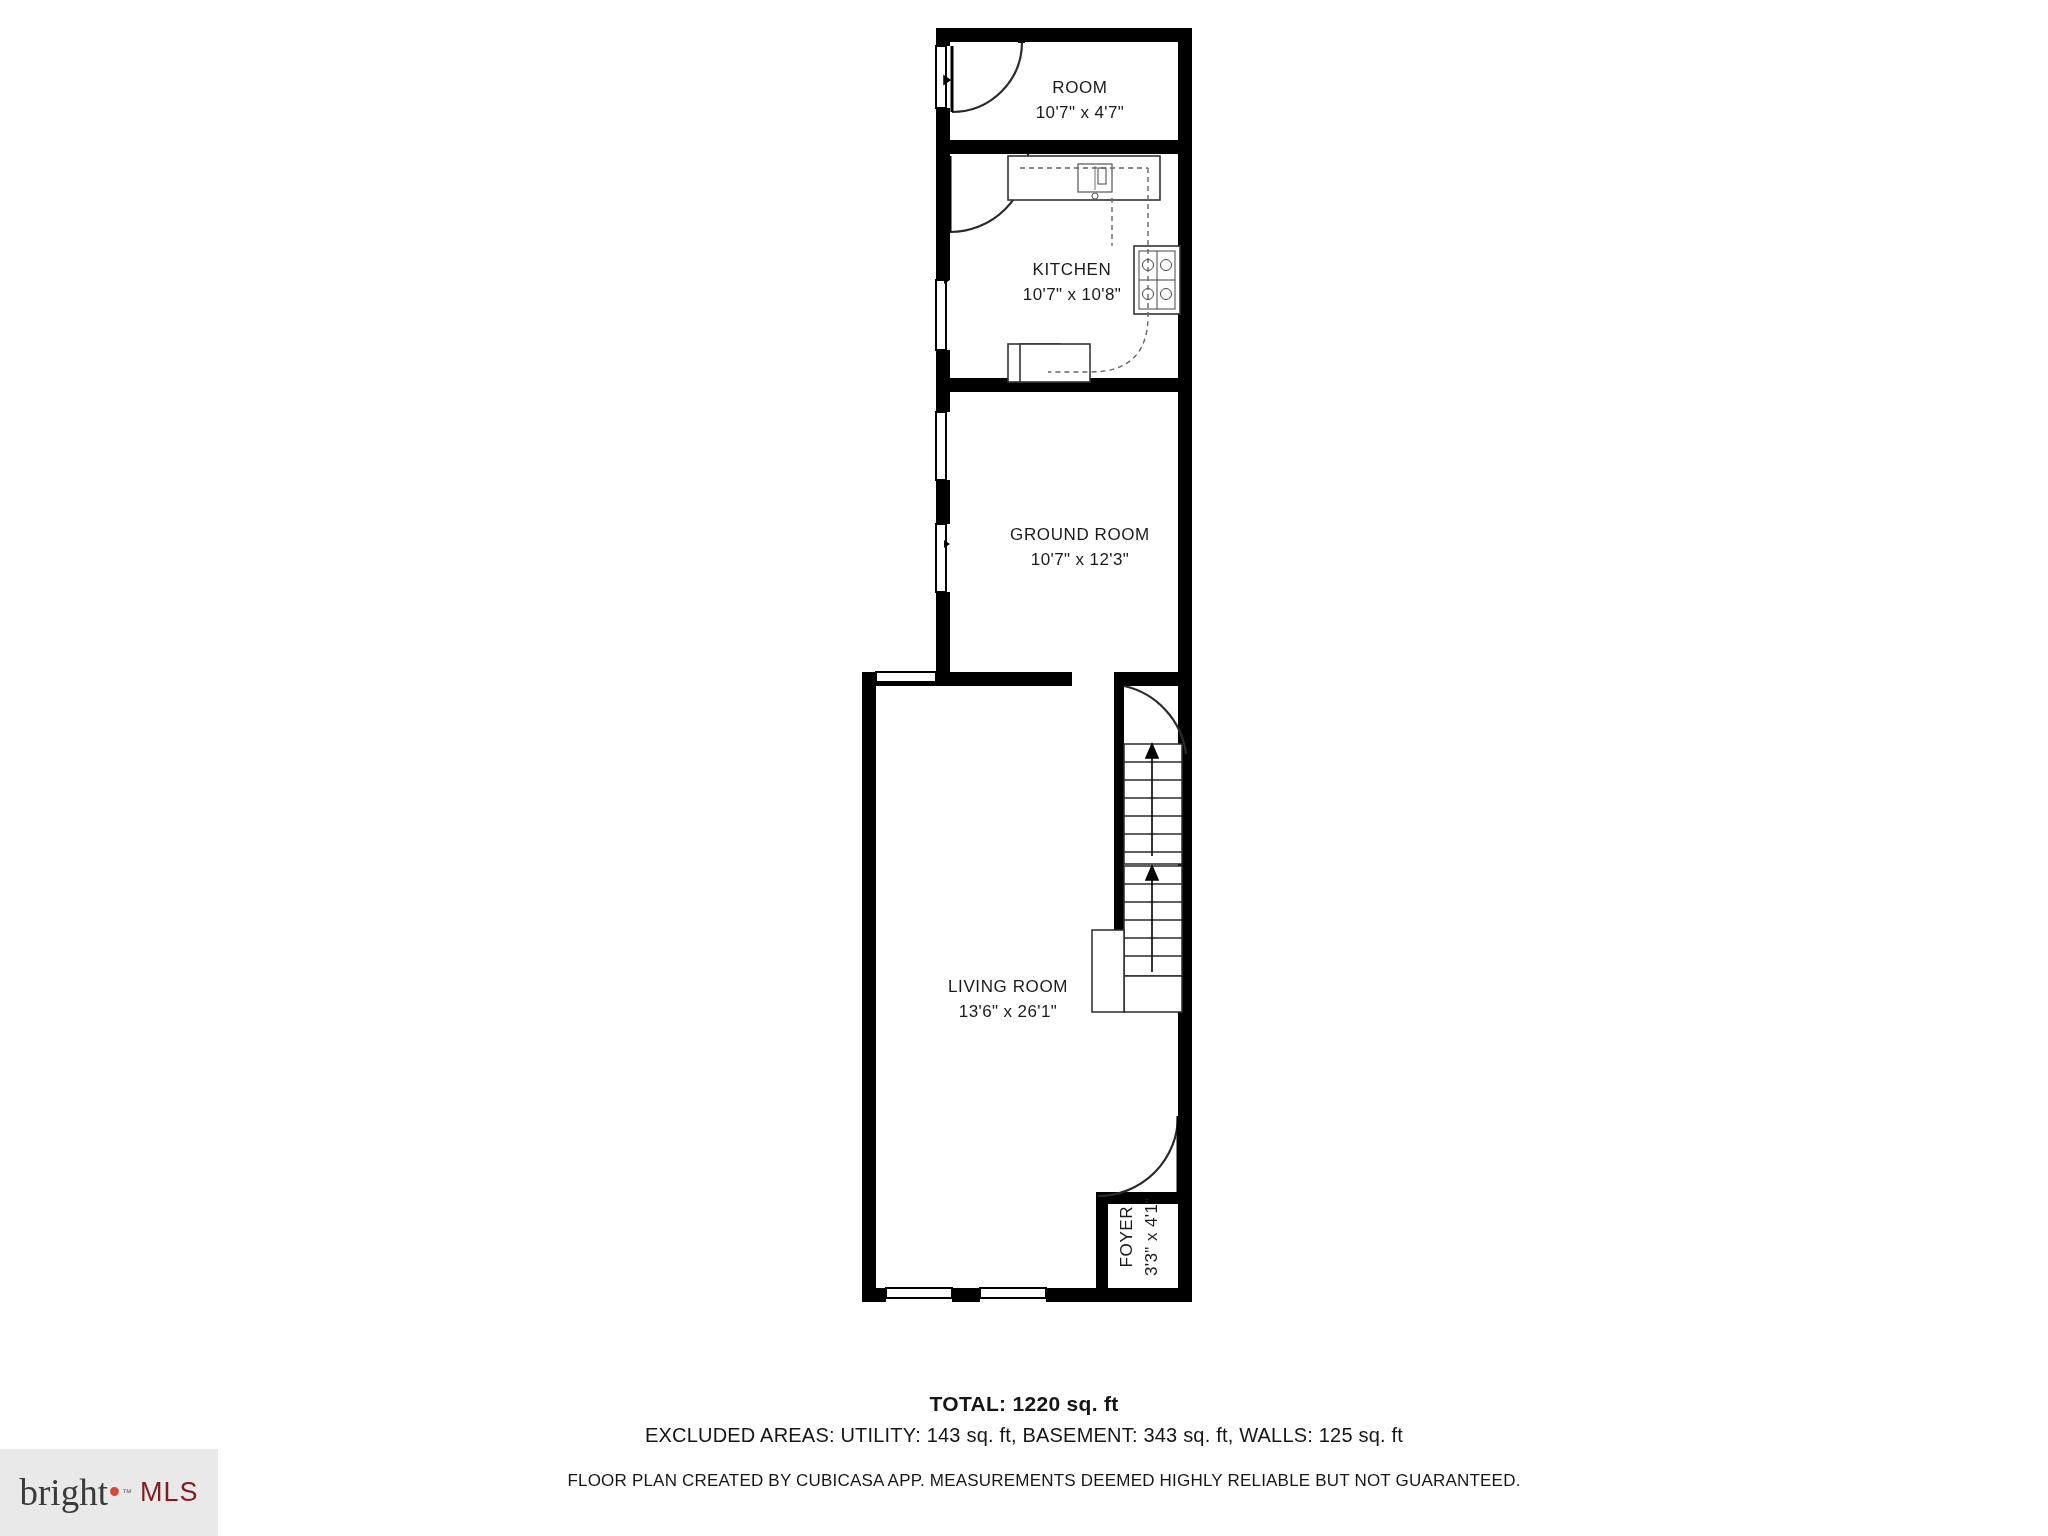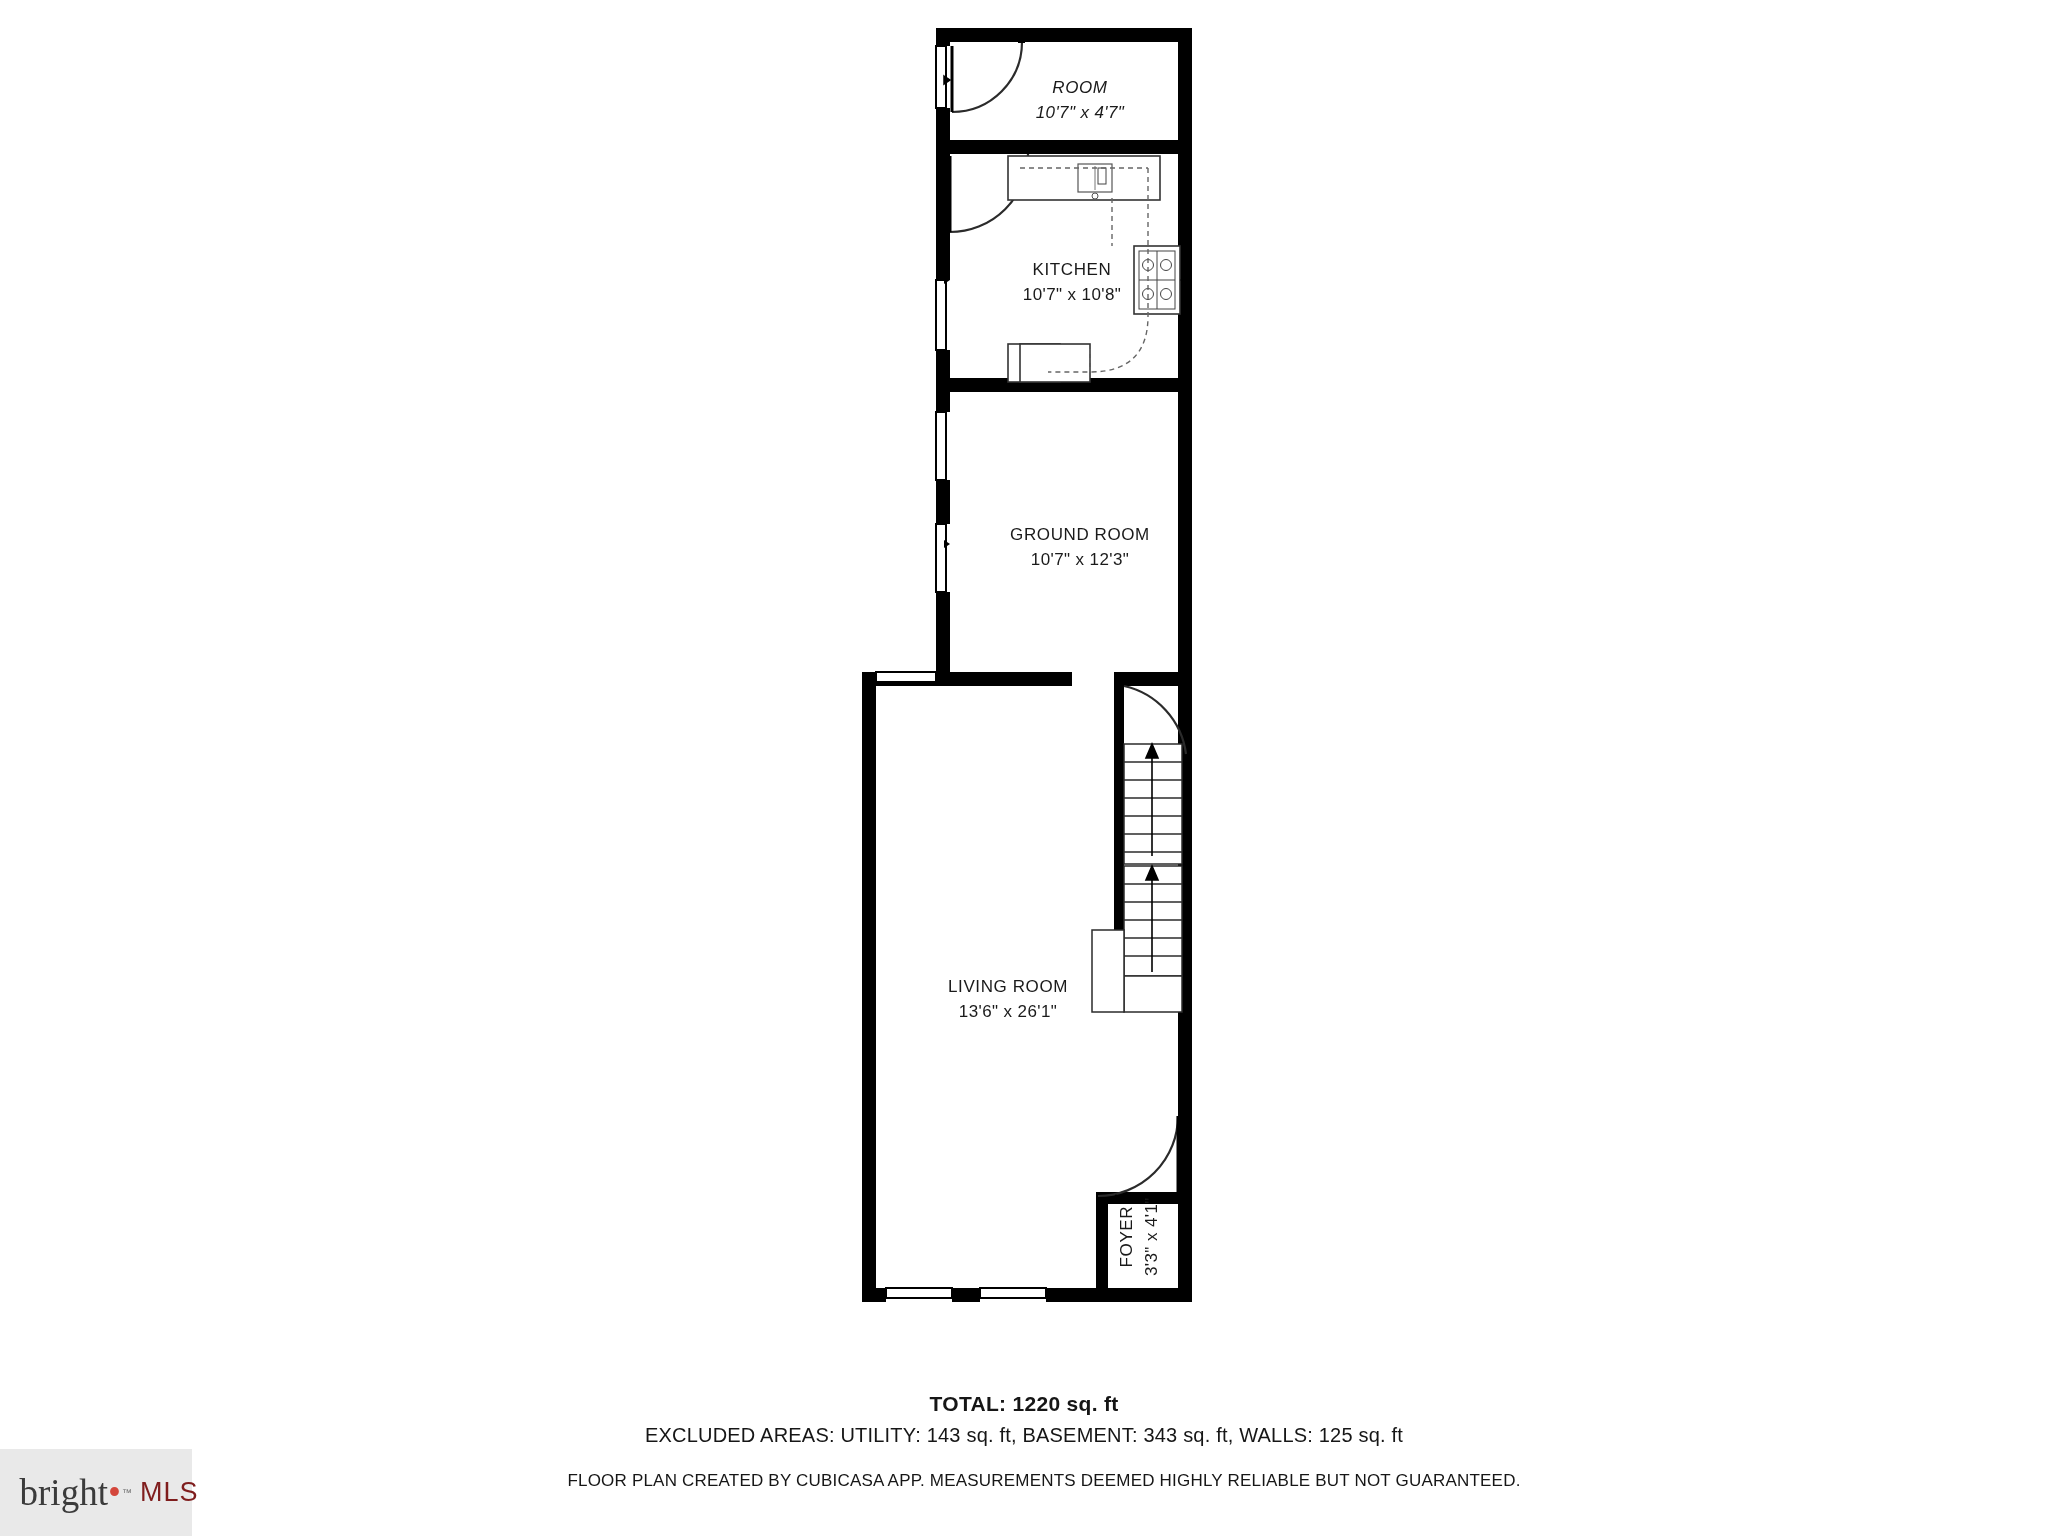--- a/index.html
+++ b/index.html
@@ -75,21 +75,21 @@
     letter-spacing: 0.2px;
     margin-top: 24px;
     margin-left: 40px;
   }
 
   
   #logo {
     position: absolute;
     left: 0;
     top: 1449px;
-    width: 192px;
+    width: 218px;
     height: 87px;
     background: #e9e9e9;
   }
   #logo .logo-inner {
     position: absolute;
     left: 0;
     top: 0;
     width: 218px;
     height: 87px;
     display: flex;
@@ -307,21 +307,21 @@
     <line x1="1178" y1="1116" x2="1178" y2="1192" stroke="#000000" stroke-width="3"></line>
   </g>
 
   <g fill="#000">
     <polygon points="1112,1200 1116,1194 1120,1200"></polygon>
     <polygon points="1112,1288 1116,1294 1120,1288"></polygon>
   </g>
 
 </svg>
 
-<div class="room-label" style="left:0; top:0; transform: translate(980px, 76px); width:200px;font-style:italic;">
+<div class="room-label" style="left:0; top:0; transform: translate(980px, 76px); width:200px;">
   <span class="name">ROOM</span>
   <span class="dims">10'7" x 4'7"</span>
 </div>
 
 <div class="room-label" style="left:0; top:0; transform: translate(972px, 258px); width:200px;">
   <span class="name">KITCHEN</span>
   <span class="dims">10'7" x 10'8"</span>
 </div>
 
 <div class="room-label" style="left:0; top:0; transform: translate(980px, 523px); width:200px;">

